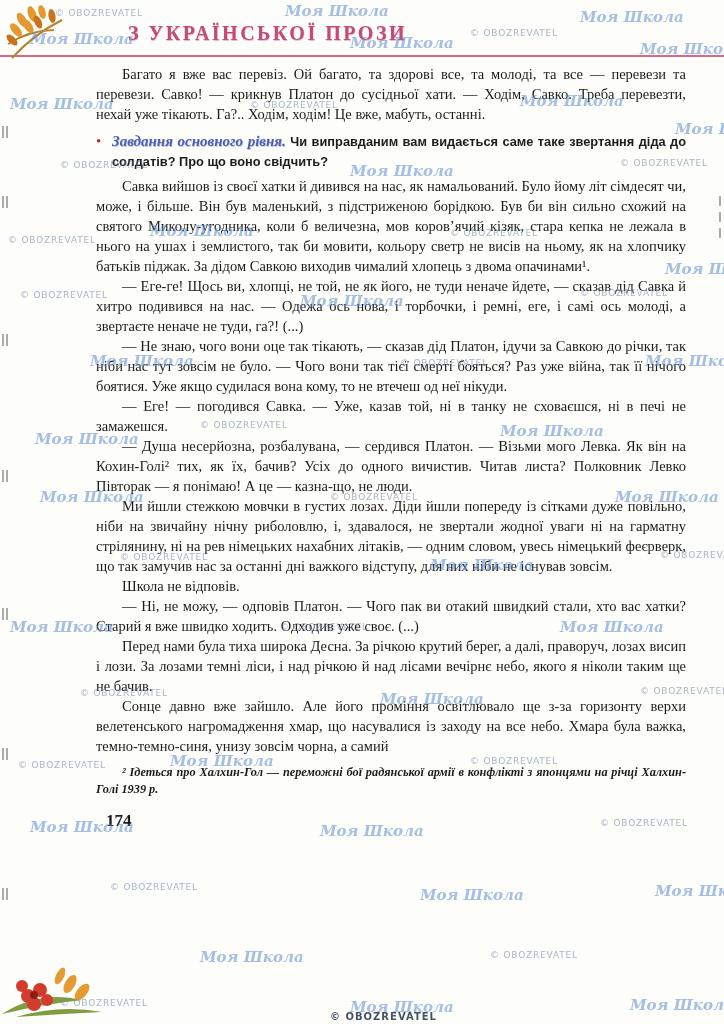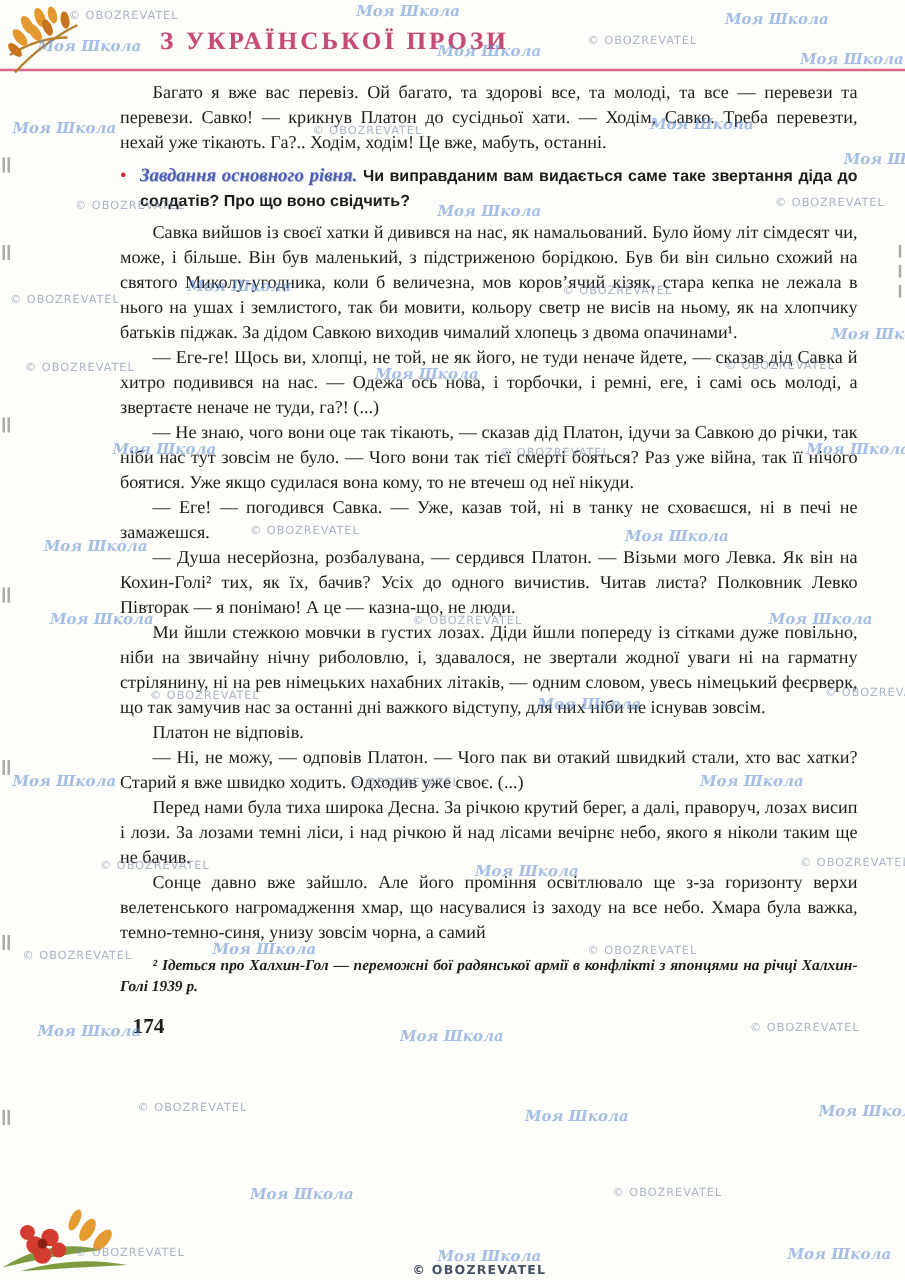--- a/index.html
+++ b/index.html
@@ -45,21 +45,21 @@
   .footnotes p { text-indent:26px; margin:0; }
   .fn-bold { font-weight:bold;font-style:italic; }
   .page-num {
     margin-top:14px; padding-left:10px; font-weight:bold; font-size:17px;
     text-indent:0 !important; text-align:left;
   }
   .wm-layer { position:absolute; inset:0; pointer-events:none; z-index:5; }
   .wm { position:absolute; white-space:nowrap; }
   .wm-s {
     font-family:"DejaVu Serif",serif; font-style:italic; font-weight:bold;
-    font-size:12px; color:rgba(92,138,208,0.55);
+    font-size:15px; color:rgba(92,138,208,0.55);
   }
   .wm-o {
     font-family:"DejaVu Sans","Liberation Sans",sans-serif;
     font-size:9px; letter-spacing:0.8px; color:rgba(118,135,165,0.62);
   }
   .wm-d {
     font-family:"DejaVu Sans",sans-serif; font-size:10px; font-weight:bold;
     letter-spacing:1px; color:rgba(35,50,75,0.85);
   }
   .deco-top { position:absolute; top:2px; left:4px; z-index:1; }
@@ -101,21 +101,21 @@
       <span class="task-label">Завдання основного рівня.</span>
       <span class="task-text">Чи виправданим вам видається саме таке звертання діда до солдатів? Про що воно свідчить?</span>
     </div>
 
     <p>Савка вийшов із своєї хатки й дивився на нас, як намальований. Було йому літ сімдесят чи, може, і більше. Він був маленький, з підстриженою борідкою. Був би він сильно схожий на святого Миколу-угодника, коли б величезна, мов коров’ячий кізяк, стара кепка не лежала в нього на ушах і землистого, так би мовити, кольору светр не висів на ньому, як на хлопчику батьків піджак. За дідом Савкою виходив чималий хлопець з двома опачинами¹.</p>
     <p>— Еге-ге! Щось ви, хлопці, не той, не як його, не туди неначе йдете, — сказав дід Савка й хитро подивився на нас. — Одежа ось нова, і торбочки, і ремні, еге, і самі ось молоді, а звертаєте неначе не туди, га?! (...)</p>
     <p>— Не знаю, чого вони оце так тікають, — сказав дід Платон, ідучи за Савкою до річки, так ніби нас тут зовсім не було. — Чого вони так тієї смерті бояться? Раз уже війна, так її нічого боятися. Уже якщо судилася вона кому, то не втечеш од неї нікуди.</p>
     <p>— Еге! — погодився Савка. — Уже, казав той, ні в танку не сховаєшся, ні в печі не замажешся.</p>
     <p>— Душа несерйозна, розбалувана, — сердився Платон. — Візьми мого Левка. Як він на Кохин-Голі² тих, як їх, бачив? Усіх до одного вичистив. Читав листа? Полковник Левко Півторак — я понімаю! А це — казна-що, не люди.</p>
     <p>Ми йшли стежкою мовчки в густих лозах. Діди йшли попереду із сітками дуже повільно, ніби на звичайну нічну риболовлю, і, здавалося, не звертали жодної уваги ні на гарматну стрілянину, ні на рев німецьких нахабних літаків, — одним словом, увесь німецький феєрверк, що так замучив нас за останні дні важкого відступу, для них ніби не існував зовсім.</p>
-    <p>Платон не відповів.</p>
+    <p>Школа не відповів.</p>
     <p>— Ні, не можу, — одповів Платон. — Чого пак ви отакий швидкий стали, хто вас хатки? Старий я вже швидко ходить. Одходив уже своє. (...)</p>
     <p>Перед нами була тиха широка Десна. За річкою крутий берег, а далі, праворуч, лозах висип і лози. За лозами темні ліси, і над річкою й над лісами вечірнє небо, якого я ніколи таким ще не бачив.</p>
     <p>Сонце давно вже зайшло. Але його проміння освітлювало ще з-за горизонту верхи велетенського нагромадження хмар, що насувалися із заходу на все небо. Хмара була важка, темно-темно-синя, унизу зовсім чорна, а самий</p>
 
     <div class="footnotes">
       <p class="fn-bold"><span>²</span> <span>Ідеться про Халхин-Гол — переможні бої радянської армії в конфлікті з японцями на річці Халхин-Голі 1939 р.</span></p>
     </div>
 
     <div class="page-num">174</div>
   </div>

